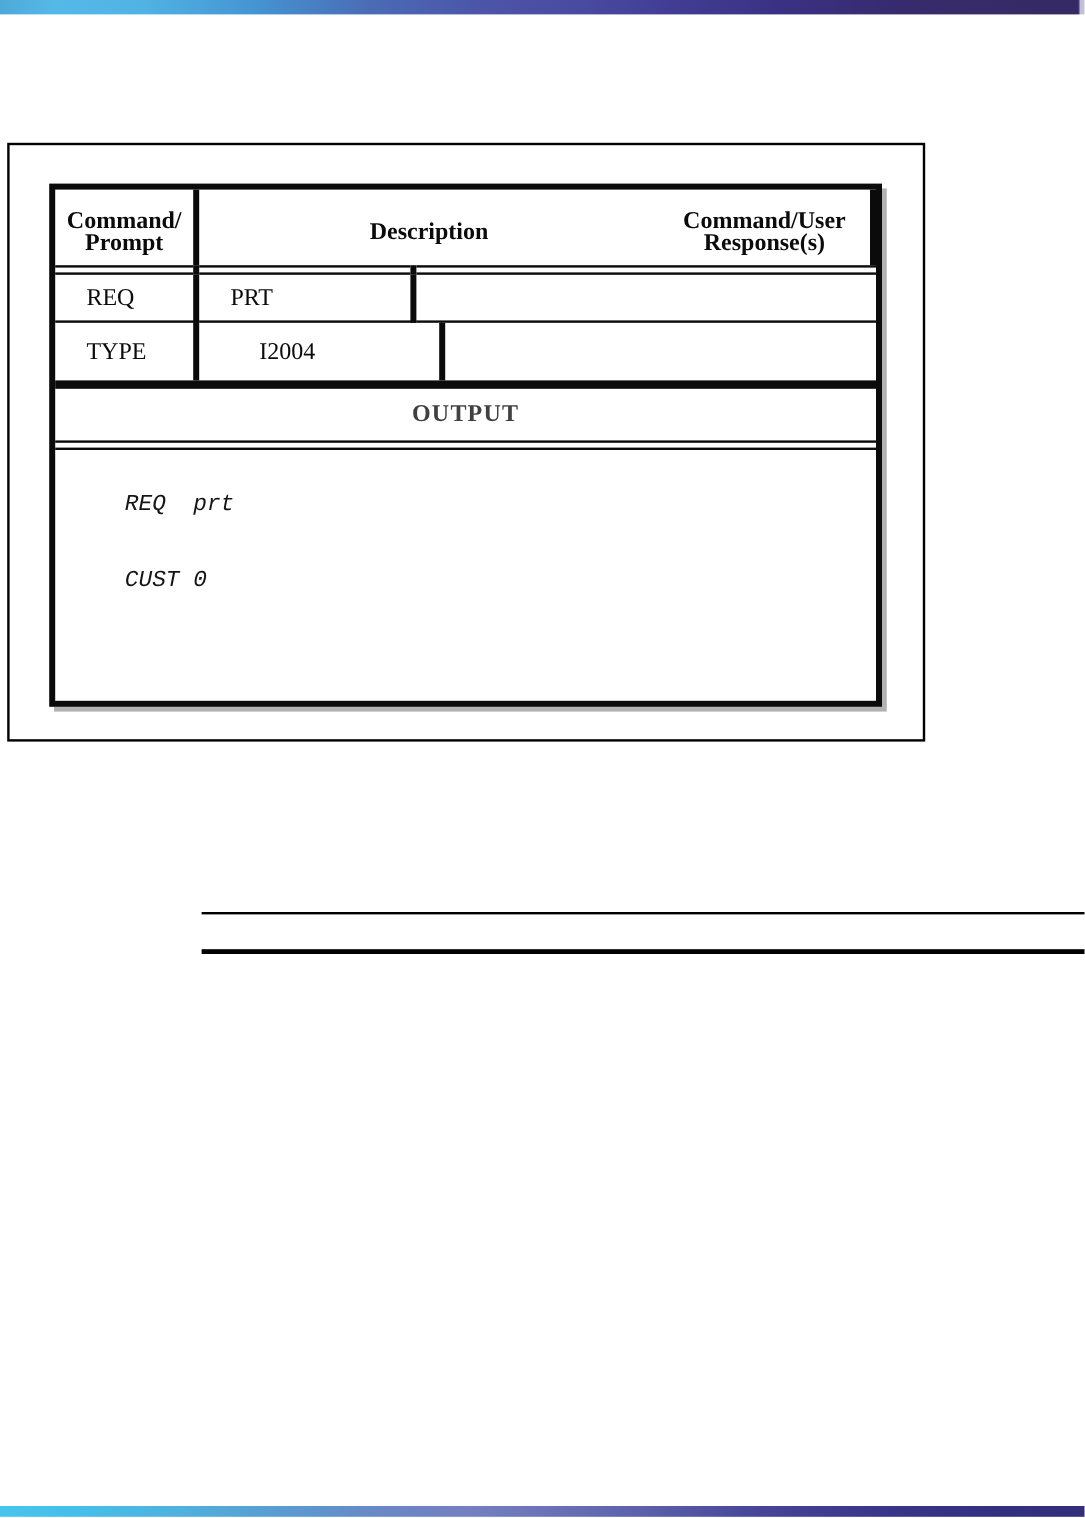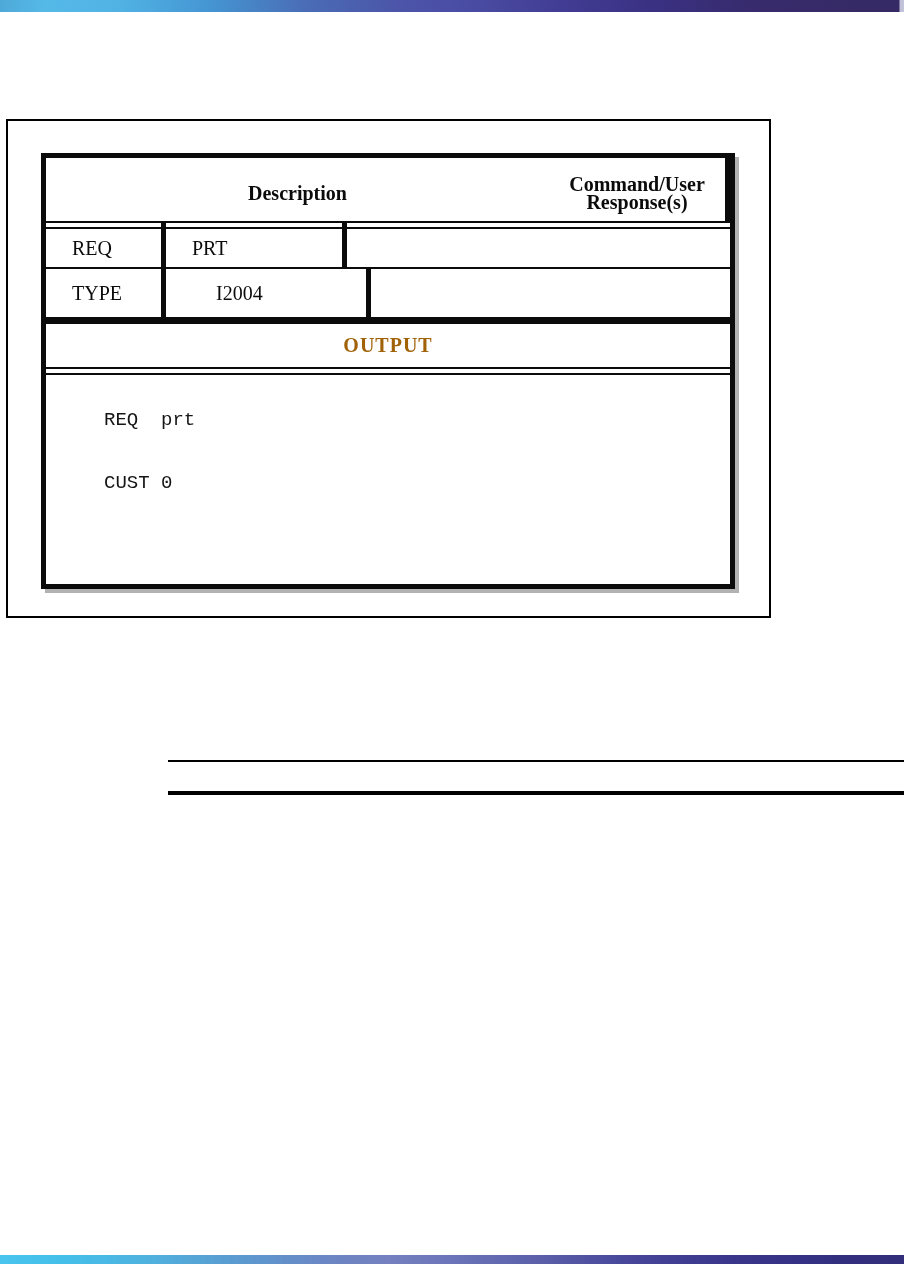--- a/index.html
+++ b/index.html
@@ -76,40 +76,41 @@
   .data-row { font-size: 20px; color: #0b0b0b; }
   .data-row .cell { display: flex; align-items: center; padding-left: 26px; }
   .row-req { height: 40px; }
   .row-req .cell { border-bottom: 2px solid #0b0b0b; }
   .row-type { height: 48px; gap: 24px; }
 
   .output-label-row {
     height: 50px;
     border-top: 7px solid #0b0b0b;
     display: flex; align-items: center; justify-content: center;
-    font-weight: bold; font-size: 20px; letter-spacing: 1px; color: #a16207;
+    font-weight: bold; font-size: 20px; letter-spacing: 1px; color: #404040;
     box-sizing: border-box;
   }
   .output-dbl {
     height: 8px; box-sizing: border-box;
     border-top: 2px solid #0b0b0b;
     border-bottom: 2px solid #0b0b0b;
   }
   .output-content {
     flex: 1;
     overflow: hidden;
     padding-left: 58px;
     box-sizing: border-box;
   }
   .output-pre {
     margin: -7px 0 0 0;
     font-family: "Liberation Mono", "DejaVu Sans Mono", monospace;
     font-size: 19px; line-height: 21px;
     color: #151515;
     white-space: pre;
+    font-style: italic;
   }
   .output-pre .oline { white-space: pre; }
 
   
   .rule-thin {
     position: absolute; left: 168px; top: 760px;
     width: 736px; height: 2px; background: #000000;
   }
   .rule-thick {
     position: absolute; left: 168px; top: 791px;
@@ -120,20 +121,22 @@
 <body>
 
 <div id="page">
 
   <div class="top-bar"></div>
 
   <div class="figure-box">
     <div class="cmd-table">
 
       <div class="trow header-row">
+        <div class="cell col1">Command/
+Prompt</div>
         <div class="cell col3">Description</div>
         <div class="cell col2">Command/User
 Response(s)</div>
       </div>
 
       <div class="trow double-row">
         <div class="cell col1">
             <div class="dbl"></div>
           </div>
         <div class="cell col2">

